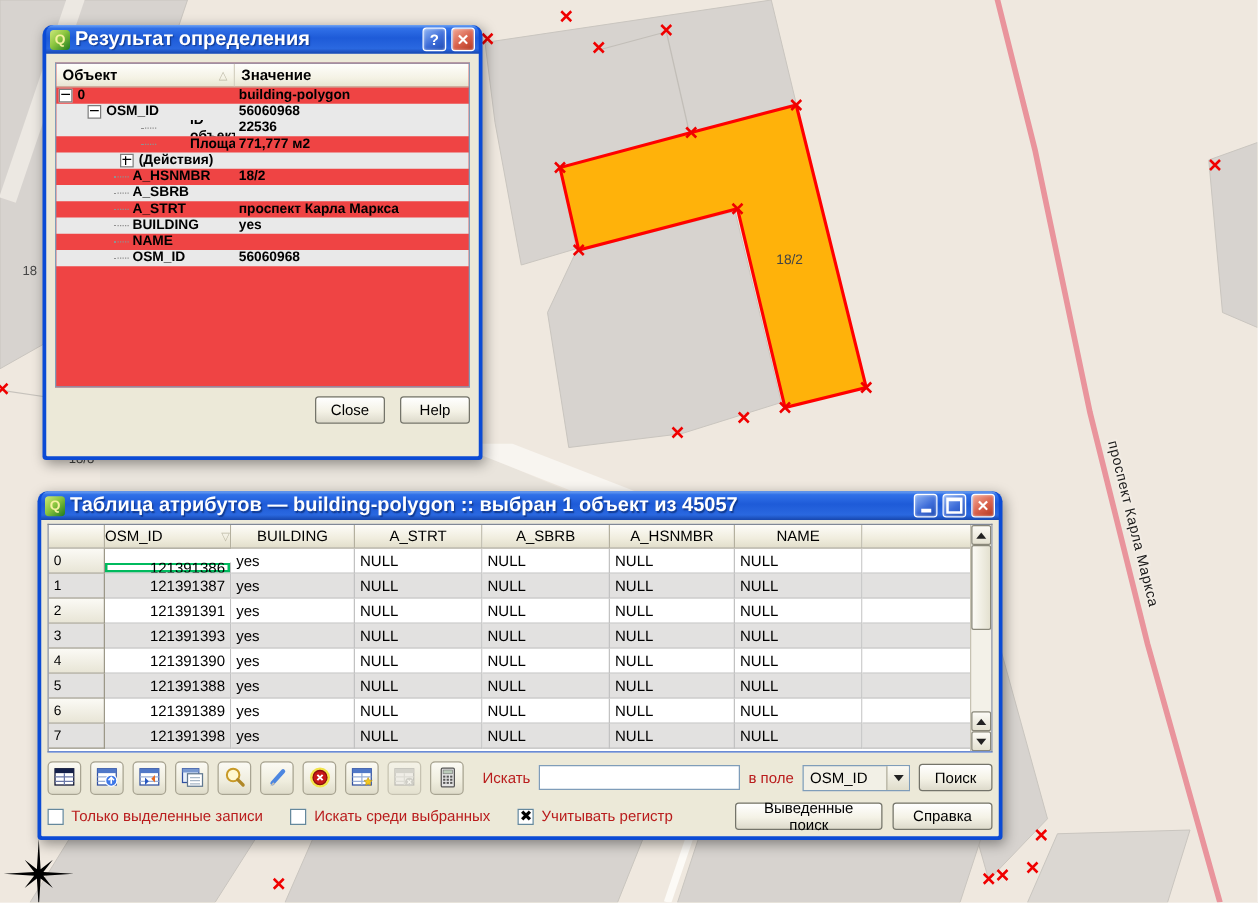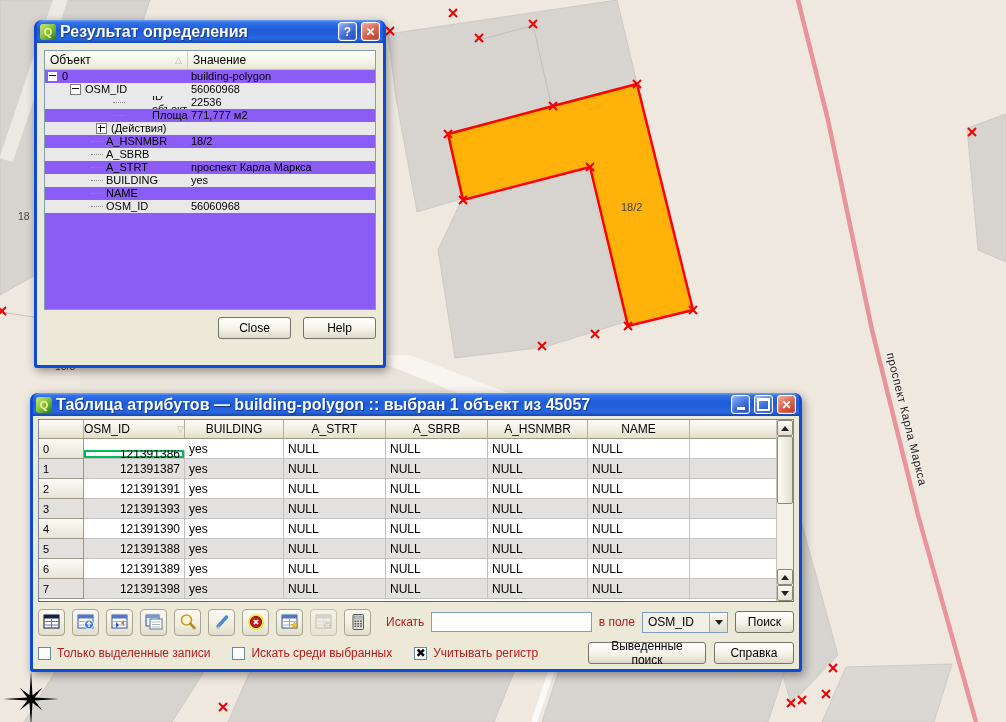--- a/index.html
+++ b/index.html
@@ -24,41 +24,41 @@
     background:linear-gradient(145deg,#8FB4F4 0%,#3D6CD8 55%,#1F4CB4 100%);
     box-shadow:inset 0 0 2px rgba(255,255,255,.7);padding:0;line-height:1;}
   .wbtn.close{background:linear-gradient(145deg,#F2A896 0%,#D8604A 55%,#B23620 100%);}
   .wbtn .minbar{width:8px;height:3px;background:#fff;margin-top:8px;}
   .wbtn .maxbox{width:9px;height:8px;border:2px solid #fff;border-top-width:3px;}
   .winbody{background:#ECE9D8;border-radius:0 0 1px 1px;position:relative;}
 
   
   #identify{left:34px;top:20px;width:346px;}
   #identify .winbody{height:308px;padding:7px;}
-  .tree{border:1px solid #7F9DB9;background:#8b5cf6;height:258px;overflow:hidden;}
+  .tree{border:1px solid #7F9DB9;background:#ef4444;height:258px;overflow:hidden;font-weight:bold;}
   .thead{display:flex;height:18px;font-size:12px;color:#000;
     background:linear-gradient(180deg,#FEFEFC 0%,#F4F2E4 65%,#E8E5D2 100%);border-bottom:1px solid #C6C2AE;}
   .thead .hc{display:flex;align-items:center;padding:0 5px;border-right:1px solid #D6D2C2;box-sizing:border-box;}
   .hc.c1{width:143px;flex:none;}
   .hc.c2{flex:1;border-right:none;}
   .sortglyph{margin-left:auto;color:#BDB9A6;font-size:9px;}
   .trow{display:flex;height:13px;line-height:13px;font-size:11px;color:#000;}
   .trow.alt{background:#E9E9E9;}
   .tlabel{width:143px;flex:none;display:flex;align-items:center;overflow:hidden;box-sizing:border-box;}
   .tvalue{flex:1;padding-left:3px;overflow:hidden;white-space:nowrap;}
   .p0{padding-left:2px;}.p1{padding-left:25px;}.p2{padding-left:51px;}.p3{padding-left:68px;gap:24px;}.pa{padding-left:46px;}
   .exp{width:9px;height:9px;flex:none;border:1px solid #7C7C7C;background:#fff;position:relative;margin-right:4px;}
   .exp::before{content:"";position:absolute;left:1px;right:1px;top:3px;height:1px;background:#000;}
   .exp.plus::after{content:"";position:absolute;top:1px;bottom:1px;left:3px;width:1px;background:#000;}
   .dots{width:12px;flex:none;border-top:1px dotted #909090;margin-right:3px;}
   .btnrow{display:flex;justify-content:flex-end;gap:12px;margin-top:7px;}
   .btn{background:linear-gradient(180deg,#FFFFFF 0%,#F4F2E6 55%,#DDDACB 100%);
     border:1px solid #74746A;border-radius:3px;font-size:12px;color:#000;
     display:flex;align-items:center;justify-content:center;box-sizing:border-box;}
-  .btn.dlg{width:73px;height:22px;}
+  .btn.dlg{width:56px;height:22px;}
 
   
   #attrtable{left:30px;top:393px;width:766px;}
   #attrtable .winbody{height:247px;padding:3px 5px;}
   .grid{border:1px solid #808896;border-bottom:1px solid #3A66C8;background:#fff;height:181px;
         display:flex;flex-direction:column;overflow:hidden;position:relative;}
   .ghead,.arow{display:flex;flex:none;}
   .ghead{height:19px;}
   .hcell{box-sizing:border-box;display:flex;align-items:center;justify-content:center;font-size:12px;
     background:linear-gradient(180deg,#FDFCF8 0%,#F0EDDE 60%,#E2DECB 100%);

